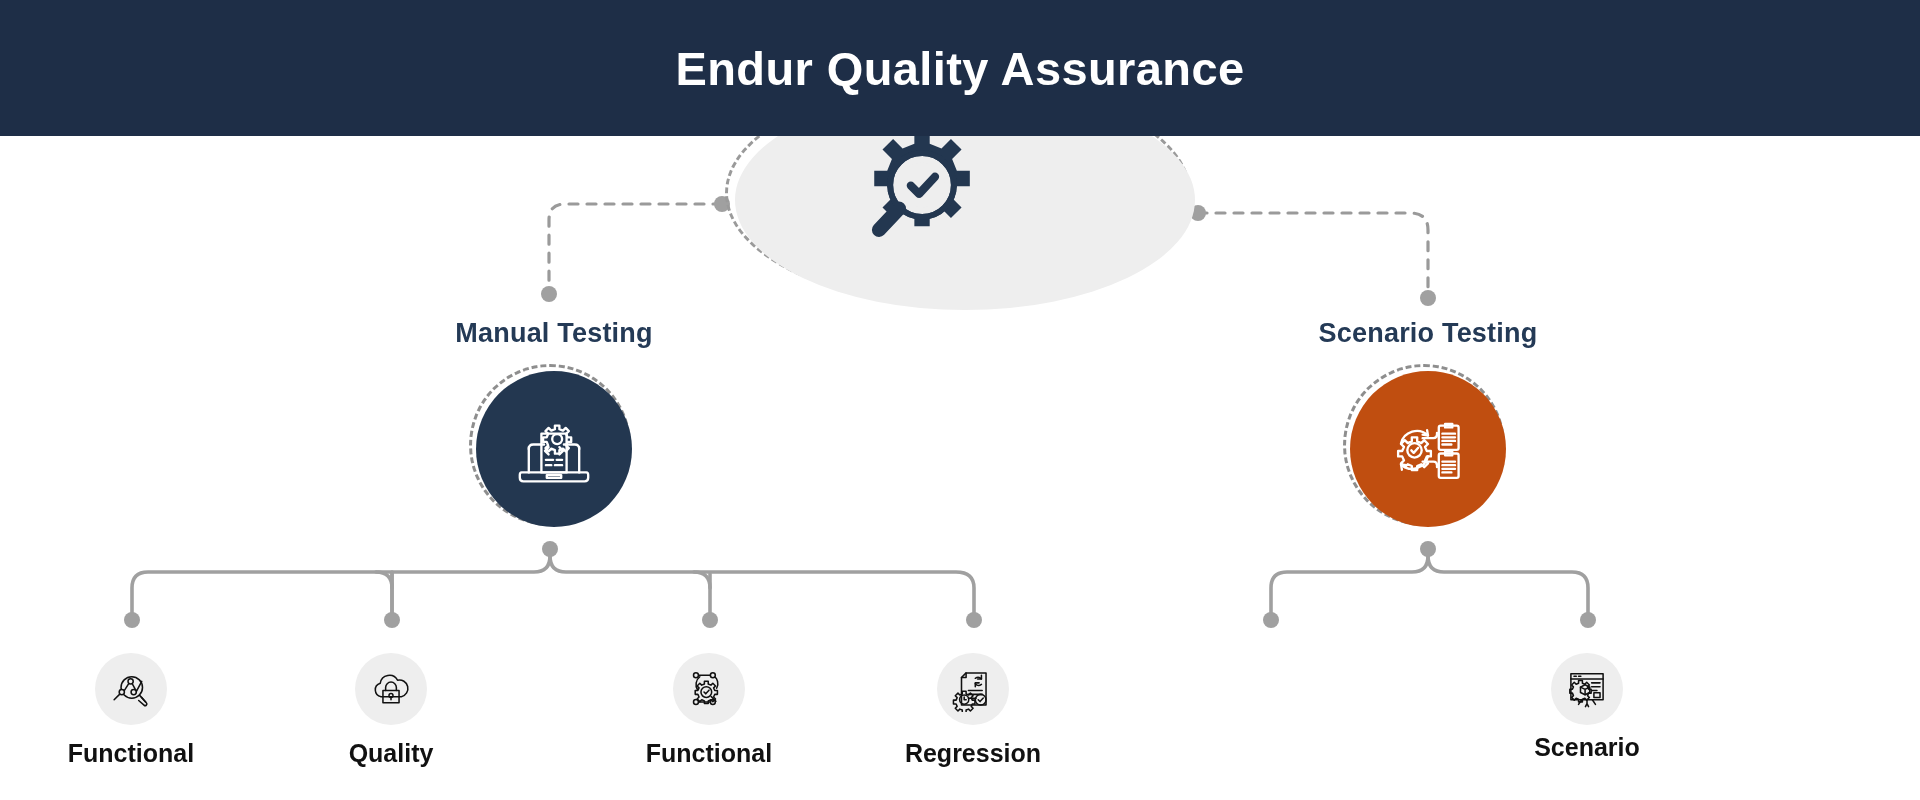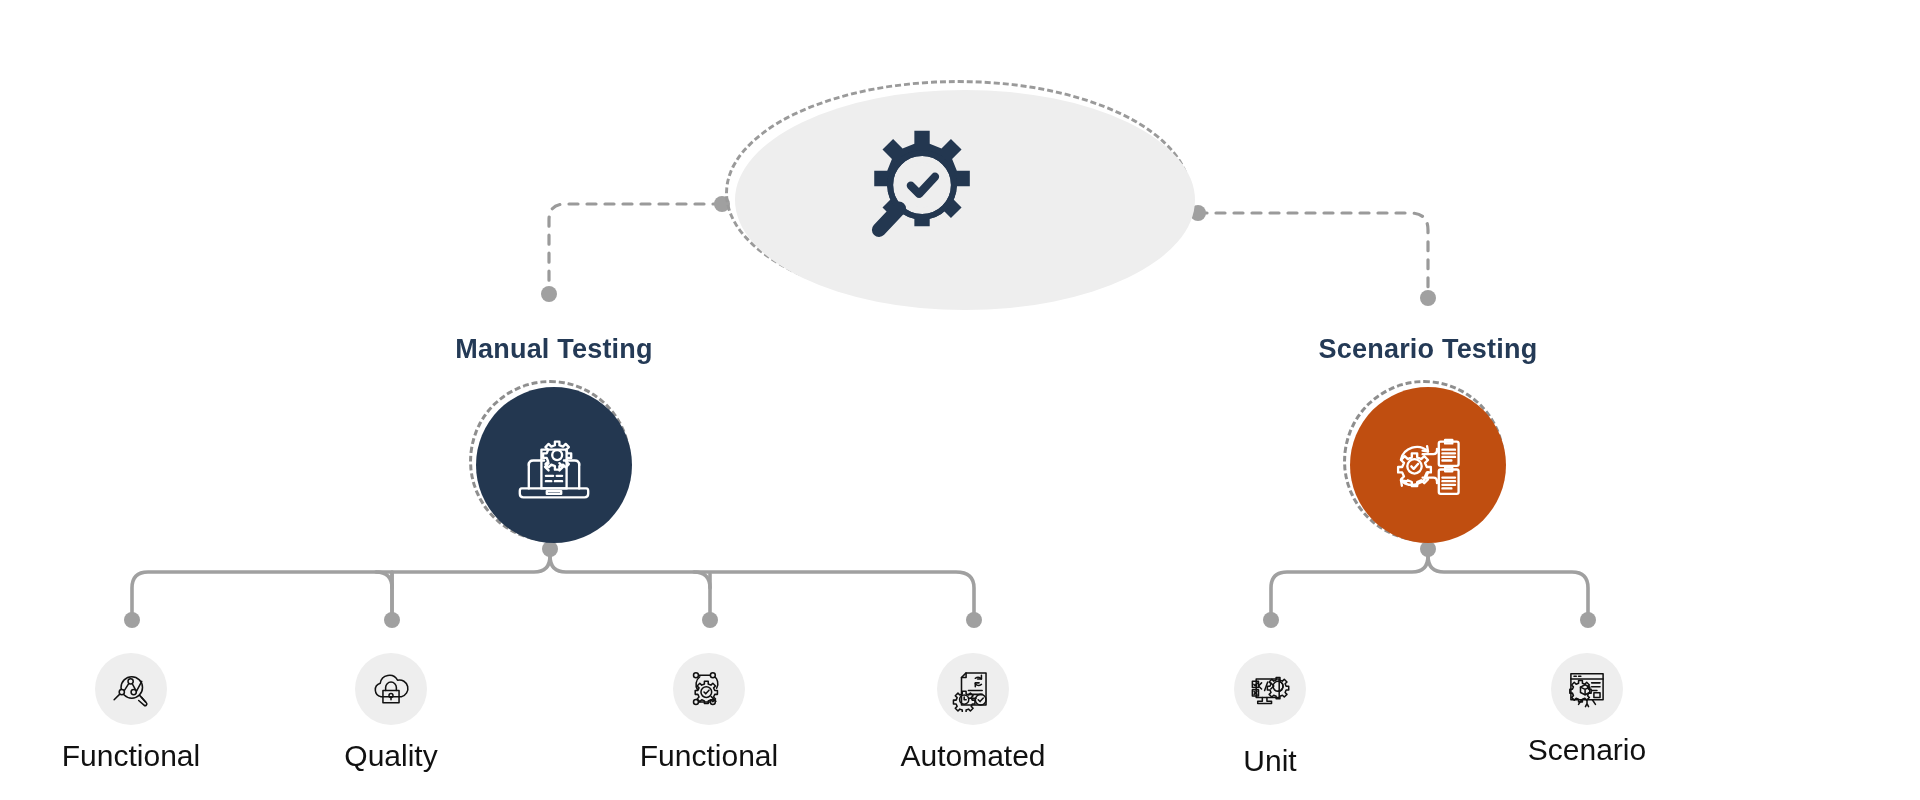--- a/index.html
+++ b/index.html
@@ -53,21 +53,20 @@
   .root-icon{
     position:absolute;left:118px;top:36px;width:118px;height:118px;
   }
 
   
   .branch{position:absolute;z-index:5;text-align:center;}
   .branch-label{
     font-size:27px;font-weight:bold;color:#243a56;
     white-space:nowrap;font-family:"Liberation Sans", sans-serif;
     letter-spacing:0.2px;
-    margin-top:16px;
   }
   .branch-circle-wrap{position:relative;width:156px;height:156px;margin:22px auto 0 auto;}
   .branch-circle{
     position:absolute;left:0;top:0;width:156px;height:156px;border-radius:50%;
   }
   .branch-circle.navy{background:#233750;}
   .branch-circle.orange{background:#c04e10;}
   .branch-dash{
     position:absolute;left:-7px;top:-7px;width:156px;height:156px;border-radius:50%;
     border:3px dashed #8e8e8e;
@@ -77,21 +76,21 @@
   
   .leaf{position:absolute;z-index:5;text-align:center;width:200px;}
   .leaf-circle{
     width:72px;height:72px;border-radius:50%;
     background:#eeeeee;margin:0 auto;
     position:relative;
   }
   .leaf-icon{position:absolute;left:13px;top:13px;width:46px;height:46px;}
   .leaf-label{
     margin-top:14px;
-    font-size:30px;font-weight:normal;color:#111111;
+    font-size:25px;font-weight:bold;color:#111111;
     white-space:nowrap;font-family:"Liberation Sans", sans-serif;
   }
 </style>
 </head>
 <body>
 
 <div id="stage">
 
   <svg id="wires" viewBox="0 0 1920 800" width="1920" height="800" xmlns="http://www.w3.org/2000/svg">
     <g fill="none" stroke="#9a9a9a" stroke-width="3.2" stroke-linecap="round">
@@ -128,20 +127,23 @@
       <path d="M1428 548 L1428 556 Q1428 572 1412 572 L1287 572 Q1271 572 1271 588 L1271 616"></path>
       <path d="M1428 556 Q1428 572 1444 572 L1572 572 Q1588 572 1588 588 L1588 616"></path>
     </g>
     <g fill="#a0a0a0">
       <circle cx="1428" cy="549" r="8"></circle>
       <circle cx="1271" cy="620" r="8"></circle>
       <circle cx="1588" cy="620" r="8"></circle>
     </g>
   </svg>
 
+  <div class="header">
+    <div class="header-title">Endur Quality Assurance</div>
+  </div>
 
   <div class="root-node">
     <div class="root-dash"></div>
     <div class="root-circle"></div>
     <div class="root-icon">
       <svg viewBox="0 0 100 100" width="118" height="118" xmlns="http://www.w3.org/2000/svg">
         <g fill="#233750">
 
           <path d="M52 4 h13 v11 l10 4 8-8 9 9 -8 8 4 10 h11 v13 h-11 l-4 10 8 8 -9 9 -8-8 -10 4 v11 h-13 v-11 l-10-4 -8 8 -9-9 8-8 -4-10 h-11 v-13 h11 l4-10 -8-8 9-9 8 8 10-4 z"></path>
         </g>
@@ -292,44 +294,23 @@
             <path d="M24 32 h18 M24 37 h18 M24 42 h10"></path>
             <path d="M16 33 h5 v3.5 l3.2 1.3 2.4-2.4 3.5 3.5 -2.4 2.4 1.3 3.2 h3.5 v5 h-3.5 l-1.3 3.2 2.4 2.4 -3.5 3.5 -2.4-2.4 -3.2 1.3 v3.5 h-5 v-3.5 l-3.2-1.3 -2.4 2.4 -3.5-3.5 2.4-2.4 -1.3-3.2 h-3.5 v-5 h3.5 l1.3-3.2 -2.4-2.4 3.5-3.5 2.4 2.4 3.2-1.3 z"></path>
             <circle cx="18.5" cy="43.8" r="6"></circle>
             <path d="M18.5 40.5 v3.5 h2.6"></path>
             <circle cx="40" cy="44" r="7"></circle>
             <path d="M36.8 44 l2.3 2.4 4.3-4.7"></path>
           </g>
         </svg>
       </div>
     </div>
-    <div class="leaf-label">Automated</div>
-  </div>
-
-  <div class="leaf" style="left:1170px;top:653px;">
-    <div class="leaf-circle">
-      <div class="leaf-icon">
-        <svg viewBox="0 0 60 60" width="46" height="46" xmlns="http://www.w3.org/2000/svg">
-          <g fill="none" stroke="#111111" stroke-width="2" stroke-linecap="round" stroke-linejoin="round">
-            <path d="M12 17 h30 v24 h-30 z"></path>
-            <path d="M20 41 v5 h-6 v3 h18 v-3 h-6 v-5"></path>
-            <path d="M19 22 l-4 4 4 4 M31 22 l4 4 -4 4 M27 21 l-4 11"></path>
-            <rect x="7" y="20" width="8" height="8"></rect>
-            <path d="M9 24 l1.6 1.8 3.2-3.6"></path>
-            <rect x="7" y="31" width="8" height="8"></rect>
-            <path d="M9.2 33.2 l3.8 3.8 M13 33.2 l-3.8 3.8"></path>
-            <path d="M38 15 h5 v3.4 l3.2 1.3 2.4-2.4 3.5 3.5 -2.4 2.4 1.3 3.2 h3.4 v5 h-3.4 l-1.3 3.2 2.4 2.4 -3.5 3.5 -2.4-2.4 -3.2 1.3 v3.4 h-5 v-3.4 l-3.2-1.3 -2.4 2.4 -3.5-3.5 2.4-2.4 -1.3-3.2 h-3.4 v-5 h3.4 l1.3-3.2 -2.4-2.4 3.5-3.5 2.4 2.4 3.2-1.3 z"></path>
-            <circle cx="40.5" cy="26.5" r="6.5"></circle>
-            <path d="M40.5 20 a6.5 6.5 0 0 1 0 13"></path>
-          </g>
-        </svg>
-      </div>
-    </div>
-    <div class="leaf-label" style="margin-top:19px;">Unit</div>
-  </div>
+    <div class="leaf-label">Regression</div>
+  </div>
+
 
   <div class="leaf" style="left:1487px;top:653px;">
     <div class="leaf-circle">
       <div class="leaf-icon">
         <svg viewBox="0 0 60 60" width="46" height="46" xmlns="http://www.w3.org/2000/svg">
           <g fill="none" stroke="#111111" stroke-width="2" stroke-linecap="round" stroke-linejoin="round">
             <rect x="9" y="10" width="42" height="34"></rect>
             <path d="M9 17 h42"></path>
             <path d="M13 13.5 h3 M19 13.5 h3"></path>
             <path d="M30 44 v5 M19 50 l4 -6 M41 50 l-4 -6 M30 49 l-2 4 M30 49 l2 4"></path>

